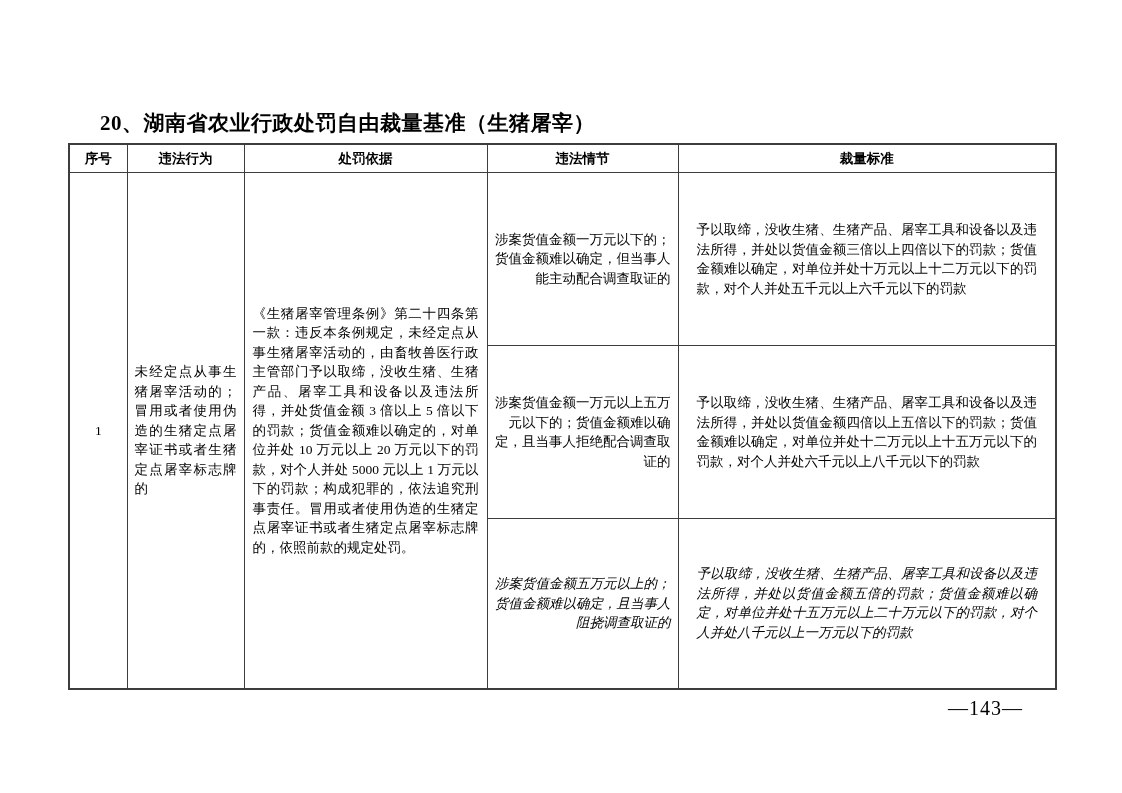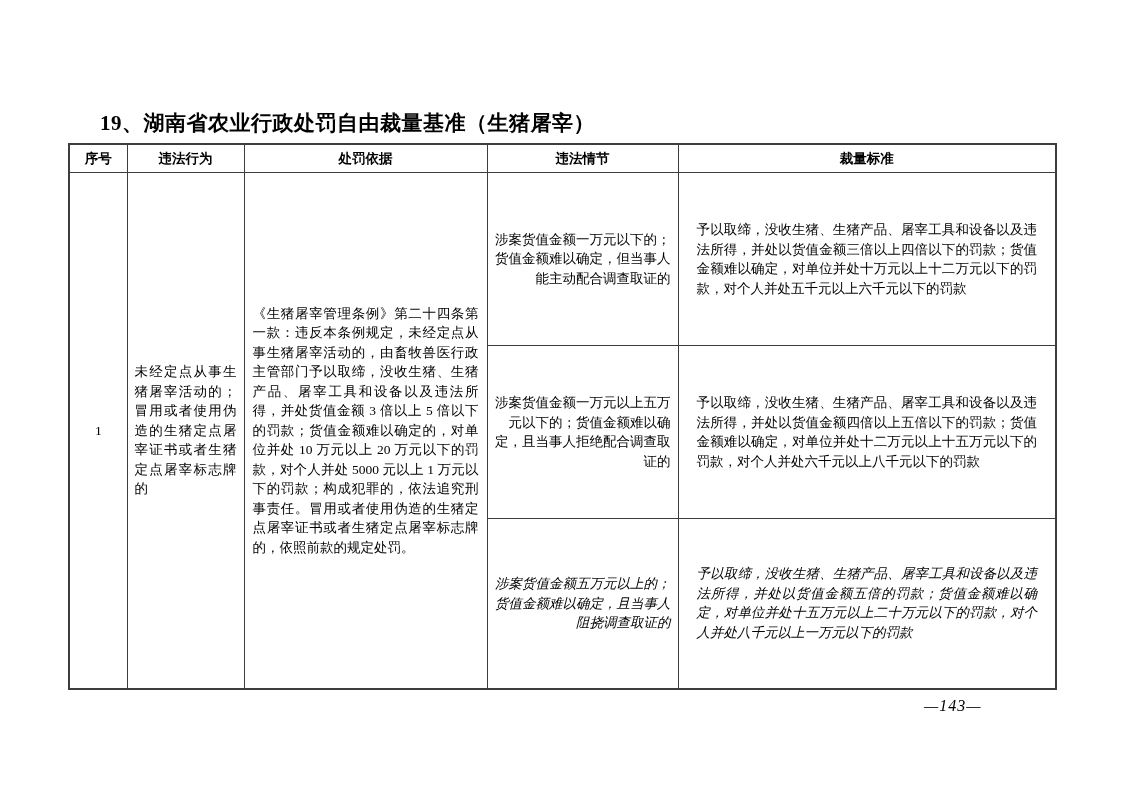--- a/index.html
+++ b/index.html
@@ -62,32 +62,31 @@
   td.cell-circumstance {
     padding: 0 7px;
     text-align: right;
   }
   td.cell-standard {
     padding: 0 18px;
     text-align: justify;
   }
   .page-number {
     position: absolute;
-    left: 924px;
+    left: 948px;
     top: 697px;
-    font-size: 16px;
+    font-size: 20px;
     letter-spacing: 1px;
     white-space: nowrap;
-    font-style: italic;
   }
 </style>
 </head>
 <body>
 
-<div class="doc-title">19、湖南省农业行政处罚自由裁量基准（生猪屠宰）</div>
+<div class="doc-title">20、湖南省农业行政处罚自由裁量基准（生猪屠宰）</div>
 
 <table class="rule-table">
   <colgroup>
     <col style="width:58px">
     <col style="width:117px">
     <col style="width:243px">
     <col style="width:191px">
     <col style="width:378px">
   </colgroup>
   <thead>

